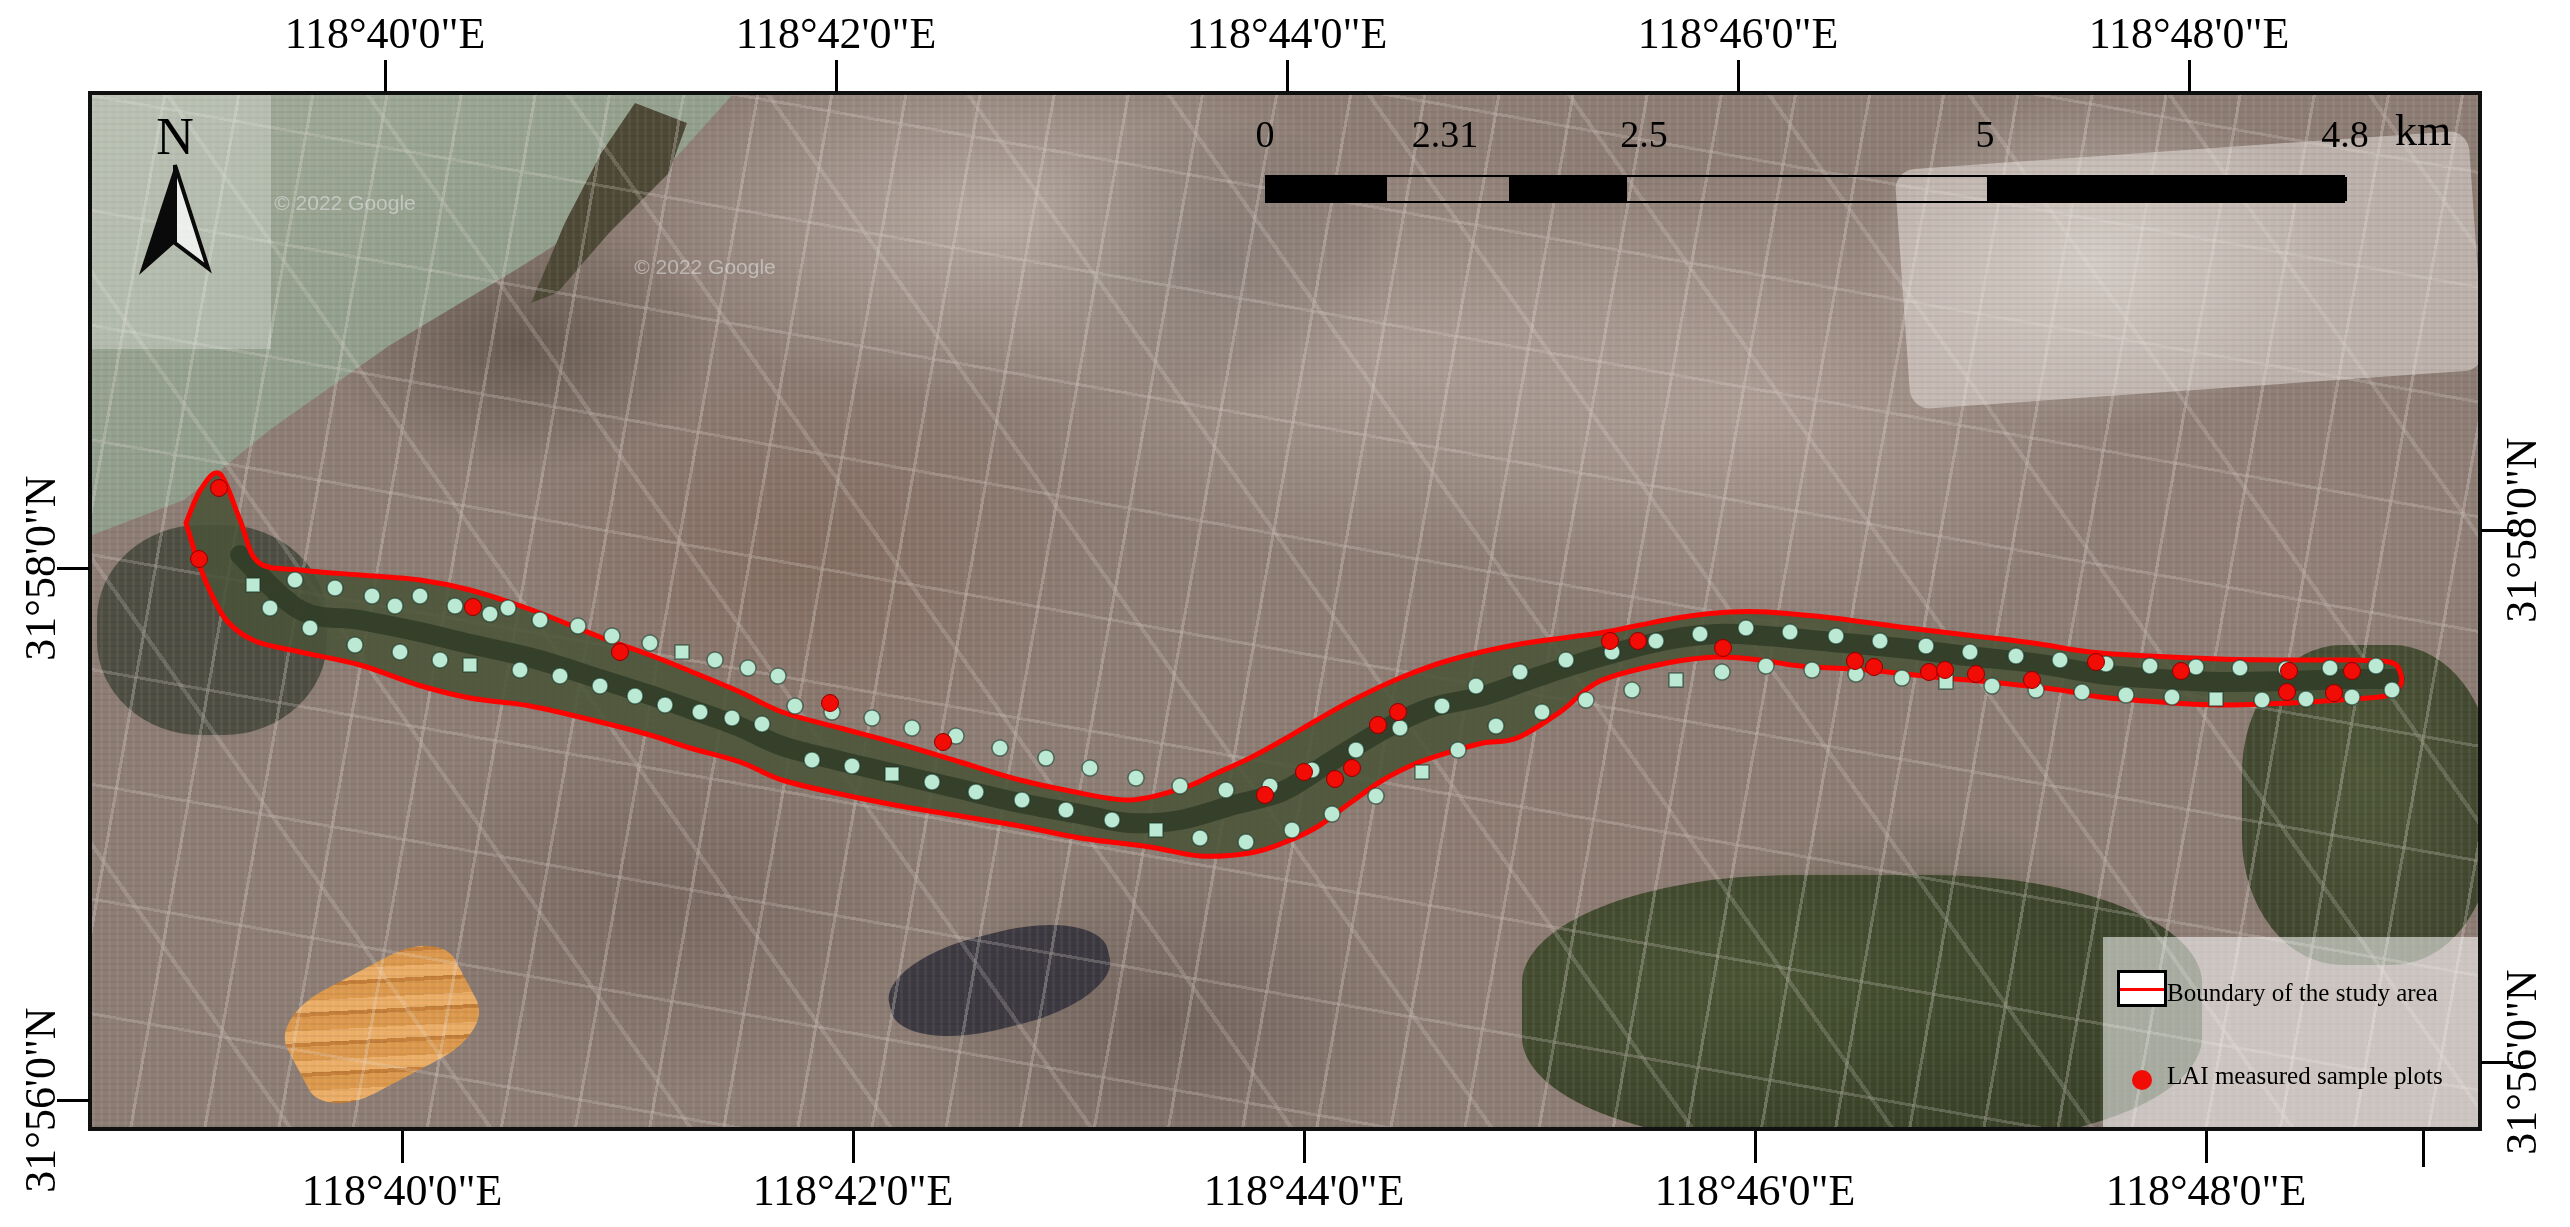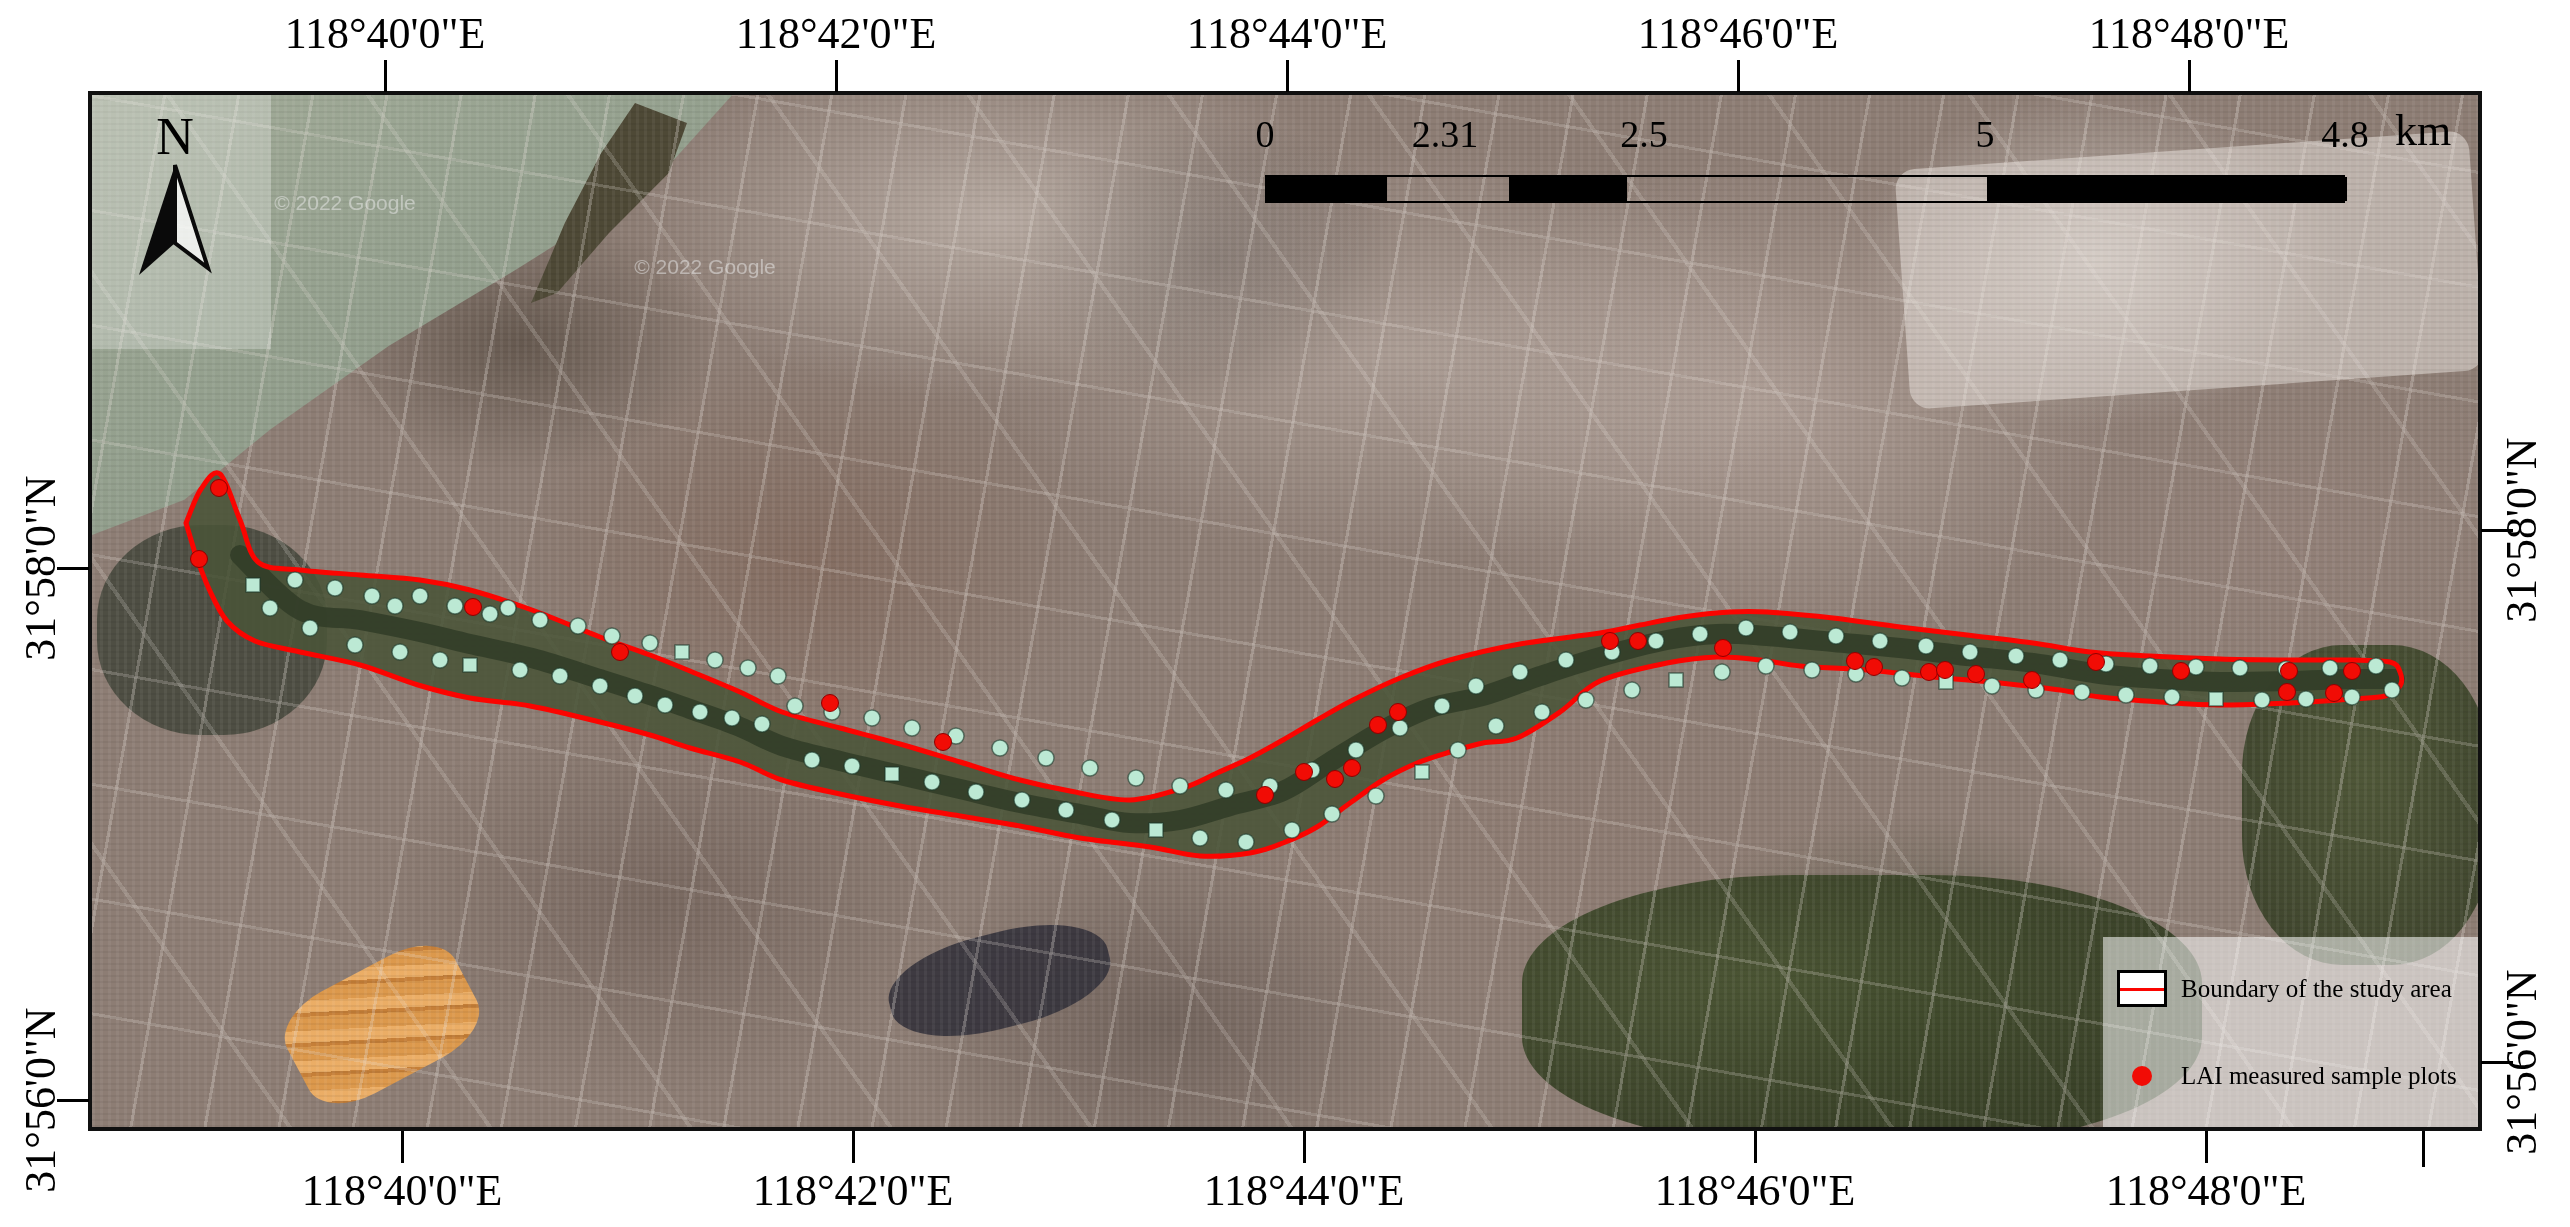--- a/index.html
+++ b/index.html
@@ -57,21 +57,21 @@
   .tick{position:absolute;background:#000;}
   
   .sb-label{position:absolute;font-size:38px;transform:translate(-50%,-50%);}
   #sb-unit{position:absolute;font-size:44px;transform:translate(0,-50%);}
   .sb-seg{position:absolute;top:0;height:100%;}
   
   #north-n{position:absolute;font-size:52px;transform:translate(-50%,-50%);}
   
   #legend{left:2103px;top:937px;width:375px;height:190px;background:rgba(255,255,255,.55);
           display:flex;flex-direction:column;justify-content:space-around;padding:6px 0 10px 14px;box-sizing:border-box;}
-  .lg-item{display:flex;align-items:center;gap:14px;}
+  .lg-item{display:flex;align-items:flex-end;}
   .lg-label{font-size:25px;}
   .sw-box{width:50px;height:37px;background:#fff;border:3px solid #000;box-sizing:border-box;position:relative;flex:0 0 auto;}
   .sw-box .redline{position:absolute;left:0;right:0;top:50%;height:3px;margin-top:-1px;}
   .sw-dot{width:20px;height:20px;border-radius:50%;flex:0 0 auto;margin:0 15px;}
   svg{position:absolute;}
 </style>
 </head>
 <body>
 
 <div id="map-frame" class="abs">

